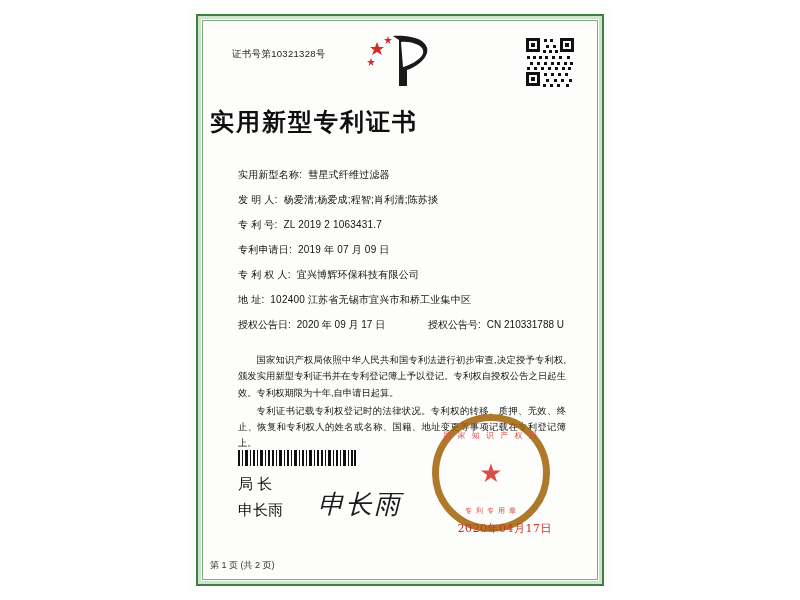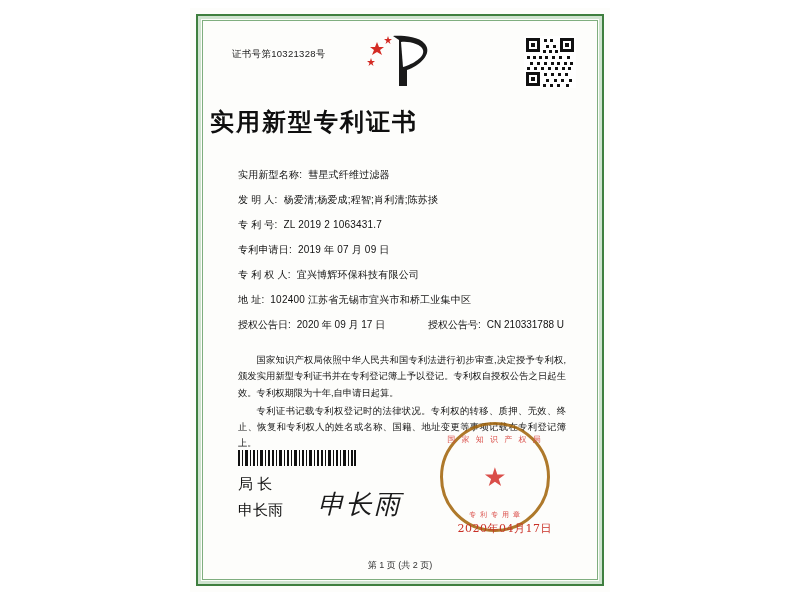--- a/index.html
+++ b/index.html
@@ -172,21 +172,21 @@
     letter-spacing: 2px;
     white-space: nowrap;
   }
 
   .seal {
     position: absolute;
     right: 40px;
     bottom: 42px;
     width: 104px;
     height: 104px;
-    border: 3px solid #a16207;
+    border: 7px solid #a16207;
     border-radius: 50%;
     opacity: 0.85;
   }
   .seal-star {
     position: absolute;
     left: 50%;
     top: 50%;
     transform: translate(-50%, -50%);
     color: #d4302a;
     font-size: 26px;
@@ -213,21 +213,21 @@
     color: #c93026;
     letter-spacing: 0.5px;
     white-space: nowrap;
   }
 
   .page-footer {
     position: absolute;
     left: 0;
     right: 0;
     bottom: 2px;
-    text-align: center;
+    text-align: left;
     font-size: 9px;
     color: #333333;
   }
 </style>
 </head>
 <body>
 
 <div class="page">
 
   <div class="cert">

